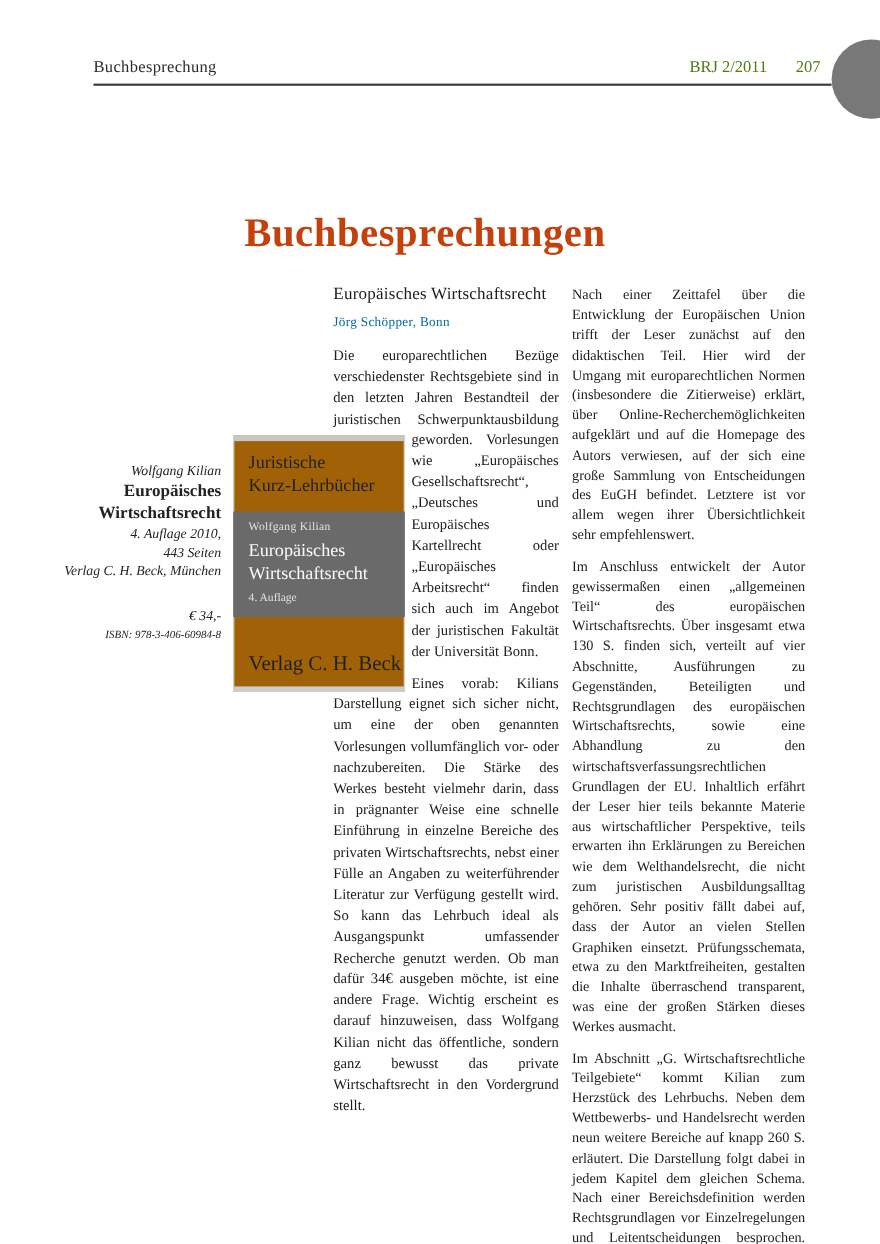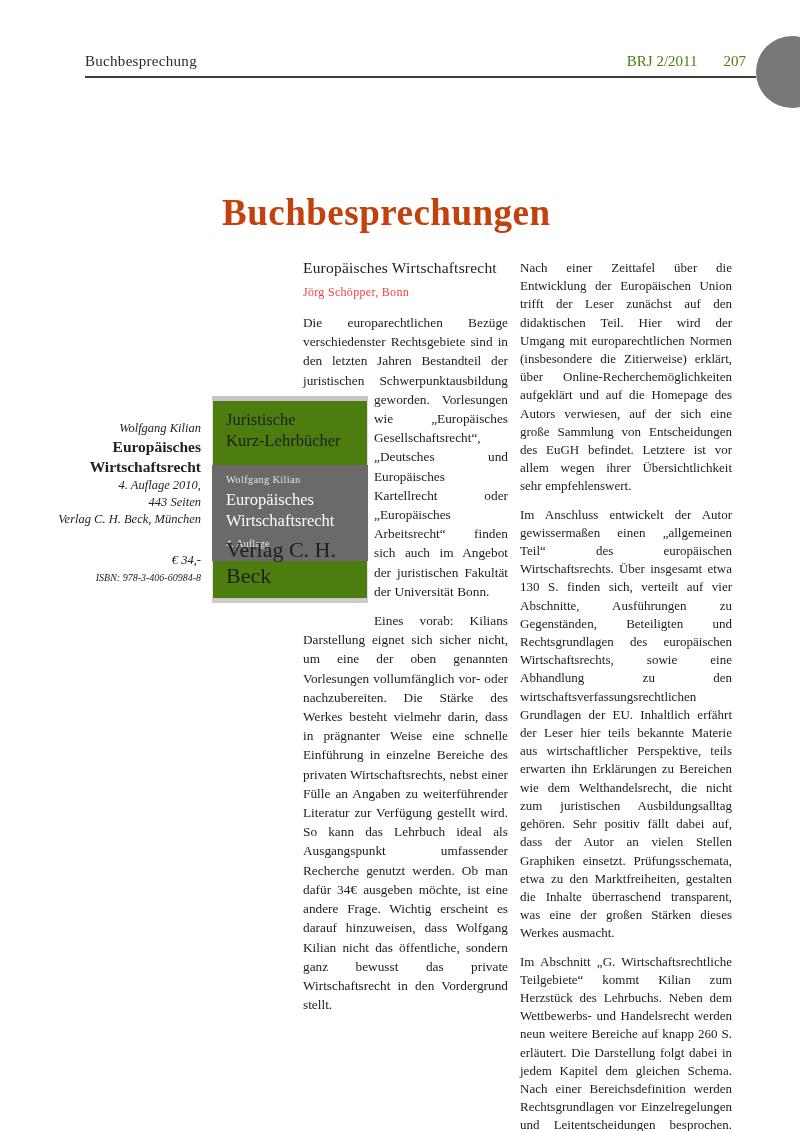--- a/index.html
+++ b/index.html
@@ -10,36 +10,36 @@
   }
   
   .header-left{position:absolute;top:53px;left:85px;font-size:15px;letter-spacing:.3px;color:#2b2b2b;}
   .header-right{position:absolute;top:53px;right:54px;display:flex;gap:26px;font-size:15px;color:#4d7c0f;}
   .header-rule{position:absolute;top:76px;left:85px;width:671px;height:2px;background:#3c3c3c;}
   .corner-circle{position:absolute;top:36px;left:756px;width:72px;height:72px;border-radius:50%;background:#787878;}
   
   .main-title{position:absolute;top:191px;left:222px;font-size:37px;font-weight:bold;letter-spacing:.5px;color:#c2410c;}
   
   .review-heading{position:absolute;top:259px;left:303px;font-size:15.5px;font-weight:normal;letter-spacing:.2px;}
-  .review-byline{position:absolute;top:285px;left:303px;font-size:12px;color:#ef4444;letter-spacing:.3px;}
+  .review-byline{position:absolute;top:285px;left:303px;font-size:12px;color:#0369a1;letter-spacing:.3px;}
   
   .book-info{position:absolute;top:420px;left:36px;width:165px;text-align:right;font-style:italic;font-size:12.5px;line-height:17px;color:#222;}
   .book-info .bi-title{font-style:normal;font-weight:bold;font-size:15.5px;line-height:20px;}
   .book-info .bi-price{margin-top:24px;}
   .book-info .bi-isbn{font-size:10px;}
   
-  .book-cover{position:absolute;top:396px;left:212px;width:156px;height:207px;background:#4d7c0f;box-shadow:inset 0 0 0 1px #e2e2e2;}
+  .book-cover{position:absolute;top:396px;left:212px;width:156px;height:233px;background:#a16207;box-shadow:inset 0 0 0 1px #e2e2e2;}
   .cover-strip-top{position:absolute;top:0;left:0;right:0;height:5px;background:#c6c6c6;}
   .cover-strip-bottom{position:absolute;bottom:0;left:0;right:0;height:5px;background:#cccccc;}
   .cover-series{position:absolute;top:13px;left:14px;font-size:16.5px;line-height:21px;color:#1f1f1f;}
   .cover-band{position:absolute;top:69px;left:0;right:0;height:96px;background:#6a6a6a;padding:9px 0 0 14px;box-sizing:border-box;}
   .cover-band-author{font-size:10.5px;color:#e2e2e2;letter-spacing:.3px;}
   .cover-band-title{font-size:16.5px;line-height:21px;color:#fbfbfb;margin-top:4px;}
   .cover-band-edition{font-size:10.5px;color:#e2e2e2;margin-top:7px;}
-  .cover-publisher{position:absolute;left:14px;bottom:14px;font-size:22px;color:#1f1f1f;}
+  .cover-publisher{position:absolute;left:14px;bottom:14px;font-size:19px;color:#1f1f1f;}
   
   .col{position:absolute;text-align:justify;hyphens:auto;-webkit-hyphens:auto;word-spacing:.02em;}
   .col p{margin:0 0 10px 0;}
   .col-1{top:313px;left:303px;width:205px;font-size:13.3px;line-height:19.2px;}
   .col-2{top:259px;left:520px;width:212px;font-size:13px;line-height:18.2px;}
   
   .cover-intrude{float:left;width:71px;height:316px;
     shape-outside:polygon(0 80px,100% 80px,100% 316px,0 316px);shape-margin:2px;}
 </style>
 </head>

